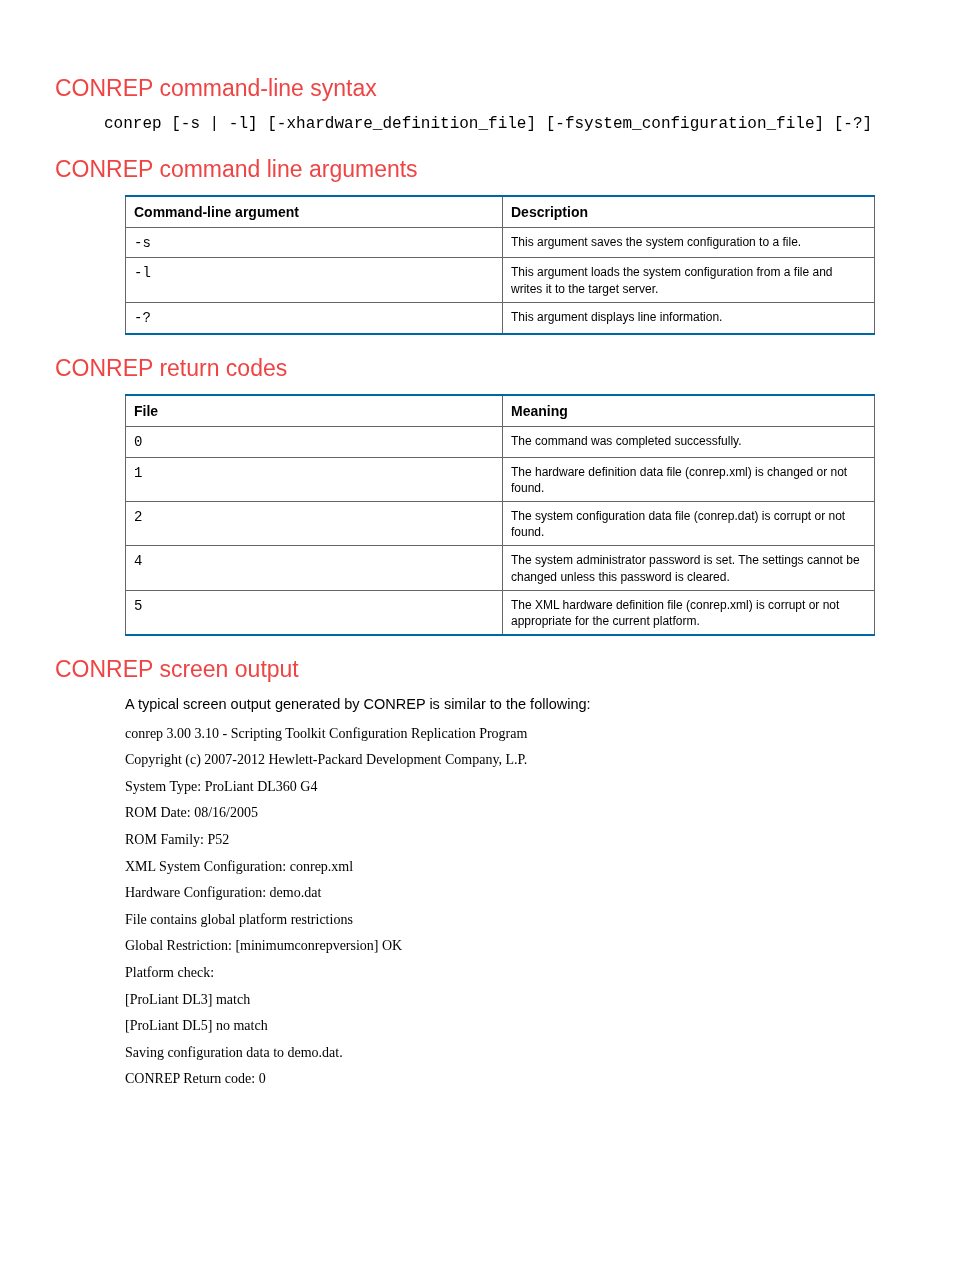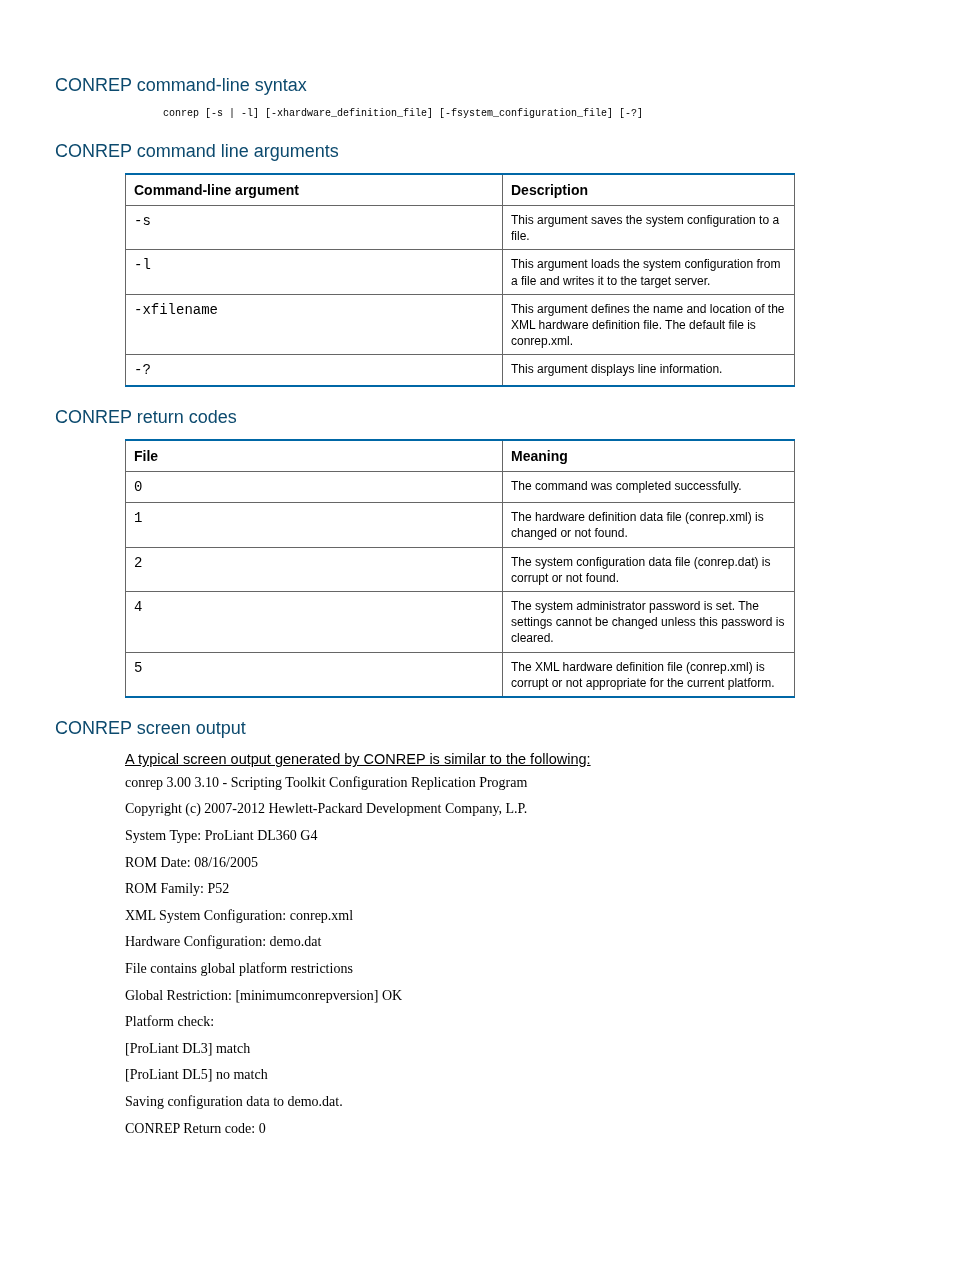--- a/index.html
+++ b/index.html
@@ -7,36 +7,36 @@
     margin: 0;
     padding: 55px 60px 40px 55px;
     color: #000;
     font-size: 14.5px;
     line-height: 1.35;
     background: #fff;
   }
   h2 {
     font-family: Arial, Helvetica, sans-serif;
     font-weight: 400;
-    color: #0c4a6e;
-    font-size: 18px;
+    color: #ef4444;
+    font-size: 23px;
     margin: 18px 0 10px 0;
   }
   .syntax-block {
     font-family: "Courier New", monospace;
-    font-size: 10px;
-    margin-left: 108px;
+    font-size: 16px;
+    margin-left: 49px;
     margin-bottom: 10px;
   }
   table {
     border-collapse: collapse;
     margin-left: 70px;
     margin-top: 8px;
     margin-bottom: 18px;
-    width: 670px;
+    width: 750px;
     padding-left: 27px;
   }
   table th, table td {
     border: 1px solid #666;
     padding: 6px 8px 5px 8px;
     text-align: left;
     vertical-align: top;
     font-size: 12px;
   }
   table th {
@@ -49,23 +49,22 @@
   }
   table tbody tr:last-child td {
     border-bottom: 2px solid #0067a6;
   }
   .mono {
     font-family: "Courier New", monospace;
     font-size: 14px;
   }
   .intro-line {
     margin-left: 70px;
-    margin-bottom: 0;
+    margin-bottom: 6px;
     margin-top: 4px;
-    text-decoration: underline;
   }
   pre.output {
     font-family: Liberation Serif, serif;
     font-size: 14px;
     margin: 0 0 0 70px;
     line-height: 1.9;
     white-space: pre;
   }
 </style>
 </head>
@@ -83,24 +82,20 @@
     </tr>
   </thead>
   <tbody id="args-body">
       <tr>
         <td class="mono">-s</td>
         <td>This argument saves the system configuration to a file.</td>
       </tr>
       <tr>
         <td class="mono">-l</td>
         <td>This argument loads the system configuration from a file and writes it to the target server.</td>
-      </tr>
-      <tr>
-        <td class="mono">-xfilename</td>
-        <td>This argument defines the name and location of the XML hardware definition file. The default file is conrep.xml.</td>
       </tr>
       <tr>
         <td class="mono">-?</td>
         <td>This argument displays line information.</td>
       </tr>
     </tbody>
 </table>
 
 <h2>CONREP return codes</h2>
 <table>

